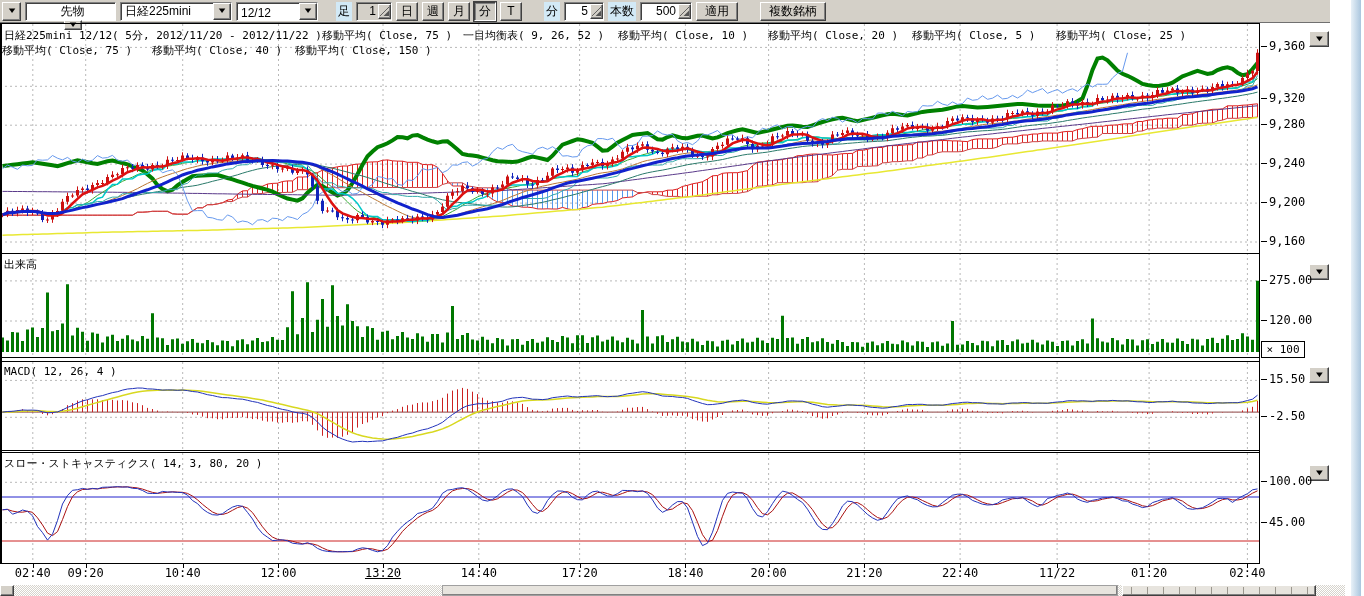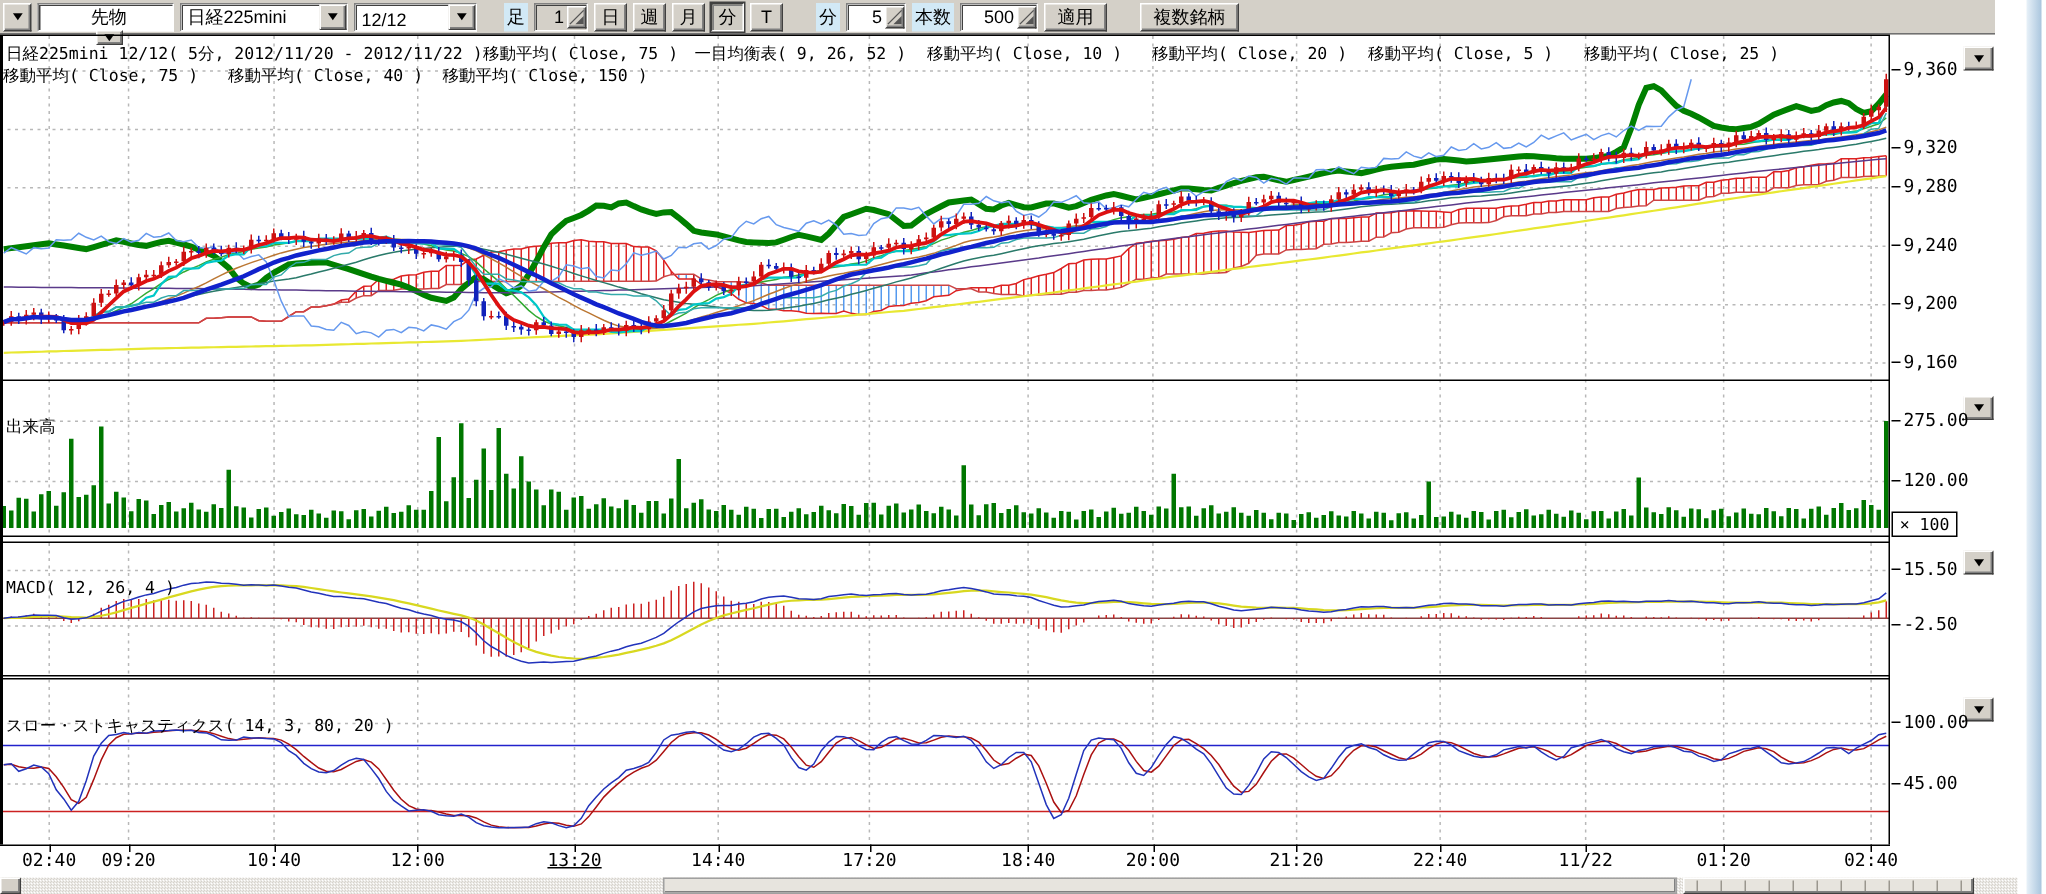--- a/index.html
+++ b/index.html
@@ -28,21 +28,21 @@
   .spin{justify-content:flex-end;box-sizing:border-box;}
   .spin .num{flex:1;text-align:right;padding-right:2px;}
   .spin-btn{width:13px;height:15px;box-sizing:border-box;}
   .disabled-field{background:#d4d0c8;}
   
   .pane-svg{position:absolute;left:0;}
   .vline{position:absolute;width:2px;background:#000;}
   .hline{position:absolute;height:1px;background:#000;}
   .legend-row{position:absolute;left:0;width:1255px;height:13px;font-size:11px;white-space:nowrap;}
   .legend-item{position:absolute;top:0;}
-  .pane-label{position:absolute;font-size:11px;background:transparent;margin-top:20px;}
+  .pane-label{position:absolute;font-size:11px;background:transparent;}
   .axis-label{position:absolute;left:1261px;padding-left:8px;font-size:12px;white-space:nowrap;}
   .axis-label:before{content:"";position:absolute;left:0;top:7px;width:6px;height:1px;background:#000;}
   .mult-box{position:absolute;left:1261px;top:341px;width:42px;height:15px;border:1px solid #000;
             background:#fff;font-size:11px;display:flex;align-items:center;justify-content:center;}
   .pane-menu{position:absolute;left:1309px;width:18px;height:14px;}
   .time-label{position:absolute;top:566px;font-size:12px;white-space:nowrap;transform:translateX(-50%);}
   .time-tick{position:absolute;top:563px;width:1px;height:5px;background:#000;}
   
   .hscroll{position:absolute;left:0;top:585px;width:1345px;height:11px;
            background:repeating-conic-gradient(#fff 0 25%,#d6d3cc 0 50%) 0 0/2px 2px;}

